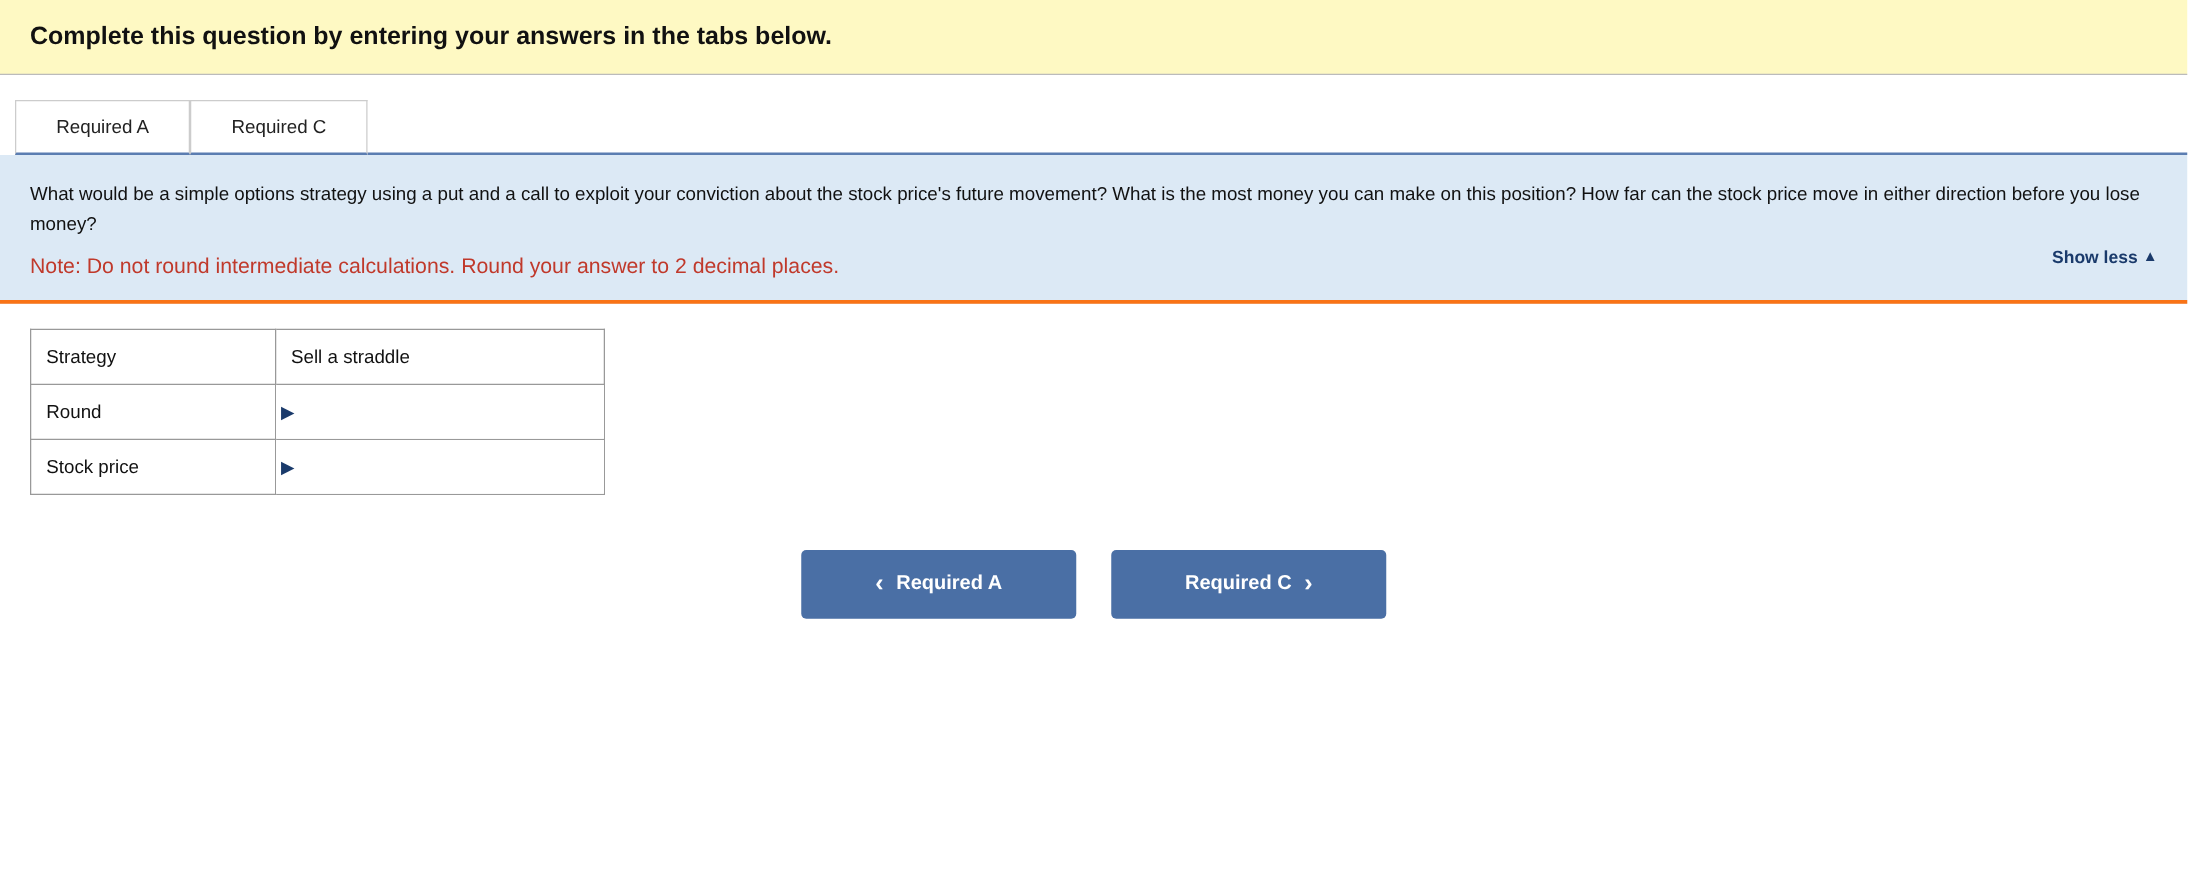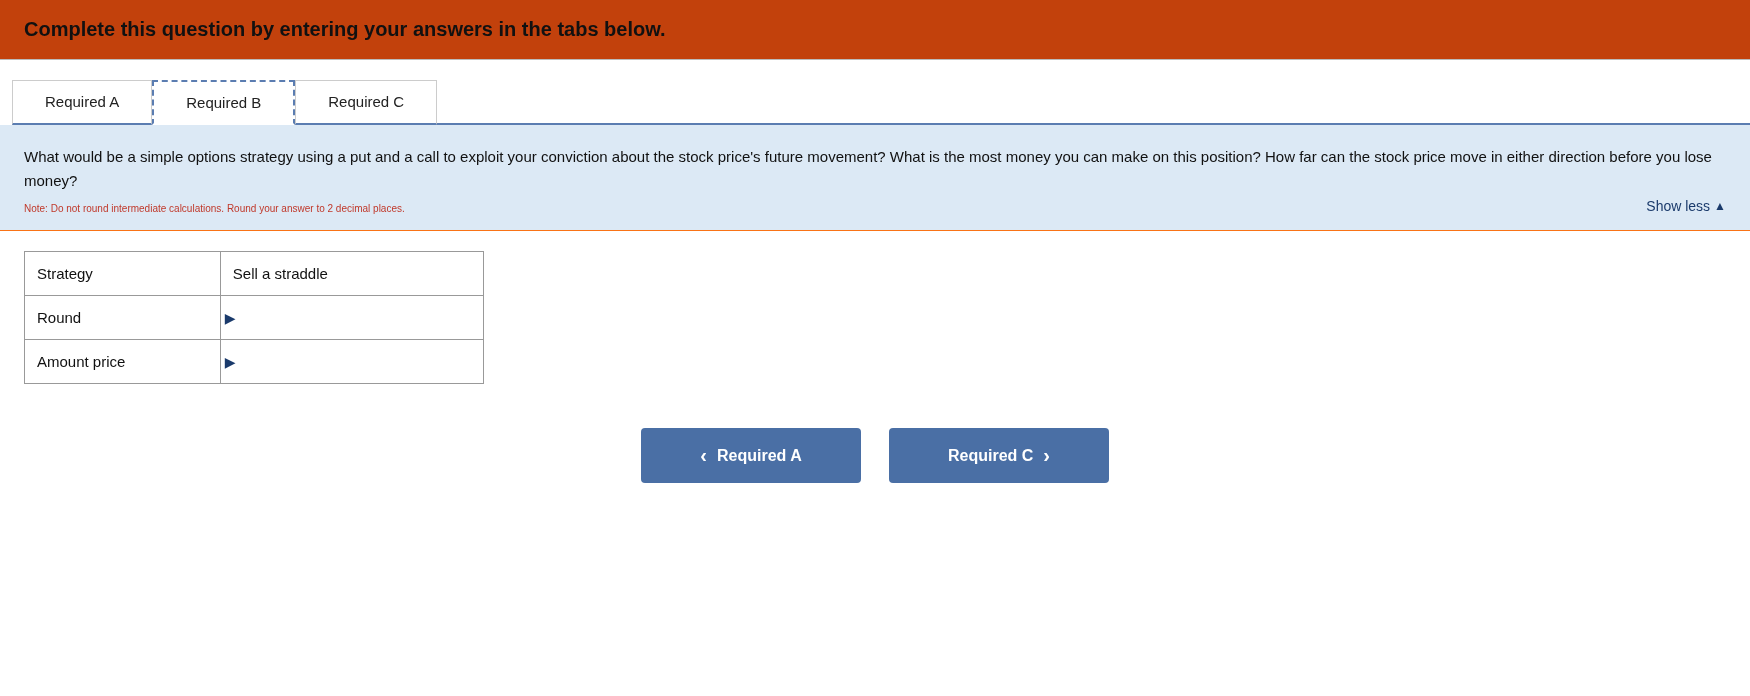--- a/index.html
+++ b/index.html
@@ -17,21 +17,21 @@
     }
 
     .page-wrapper {
       width: 1750px;
       min-height: 696px;
       background: #fff;
     }
 
     
     .header-banner {
-      background: #c2410c;
+      background: #fef9c3;
       padding: 18px 24px;
       border-bottom: 1px solid #bbb;
     }
 
     .header-banner h2 {
       font-size: 20px;
       font-weight: bold;
       color: #111;
     }
 
@@ -67,43 +67,43 @@
       border: 1px solid #ccc;
       border-bottom: 2px solid #5b7db1;
       background: #fff;
     }
 
     
     .question-area {
       background: #dce9f5;
       padding: 20px 24px 14px 24px;
       margin: 0;
-      border-bottom: 1px solid #f97316;
+      border-bottom: 3px solid #f97316;
       position: relative;
     }
 
     .question-text {
       font-size: 15px;
       color: #111;
       line-height: 1.6;
       margin-bottom: 8px;
     }
 
     .note-text {
-      font-size: 10px;
+      font-size: 17px;
       color: #c0392b;
       line-height: 1.5;
     }
 
     .show-less {
       position: absolute;
       right: 24px;
-      bottom: 16px;
+      bottom: 27px;
       color: #1a3a6b;
-      font-weight: normal;
+      font-weight: bold;
       font-size: 14px;
       cursor: pointer;
       display: flex;
       align-items: center;
       gap: 4px;
     }
 
     .show-less-arrow {
       font-size: 12px;
     }
@@ -202,23 +202,20 @@
 <div class="page-wrapper">
 
   <div class="header-banner">
     <h2>Complete this question by entering your answers in the tabs below.</h2>
   </div>
 
   <div class="tabs-container">
     <div class="tab">
       <span>Required A</span>
     </div>
-    <div class="tab active">
-      <span>Required B</span>
-    </div>
     <div class="tab">
       <span>Required C</span>
     </div>
   </div>
 
   <div class="question-area">
     <p class="question-text">What would be a simple options strategy using a put and a call to exploit your conviction about the stock price's future movement? What is the most money you can make on this position? How far can the stock price move in either direction before you lose money?</p>
     <p class="note-text">Note: Do not round intermediate calculations. Round your answer to 2 decimal places.</p>
     <div class="show-less">
       <span>Show less</span>
@@ -239,21 +236,21 @@
 
         <tr>
           <td>Round</td>
           <td class="input-cell">
             <span class="cell-arrow">▶</span>
             <input type="text" style="padding-left: 22px;">
           </td>
         </tr>
 
         <tr>
-          <td>Amount price</td>
+          <td>Stock price</td>
           <td class="input-cell">
             <span class="cell-arrow">▶</span>
             <input type="text" style="padding-left: 22px;">
           </td>
         </tr>
       </tbody>
     </table>
   </div>
 
   <div class="nav-buttons">

